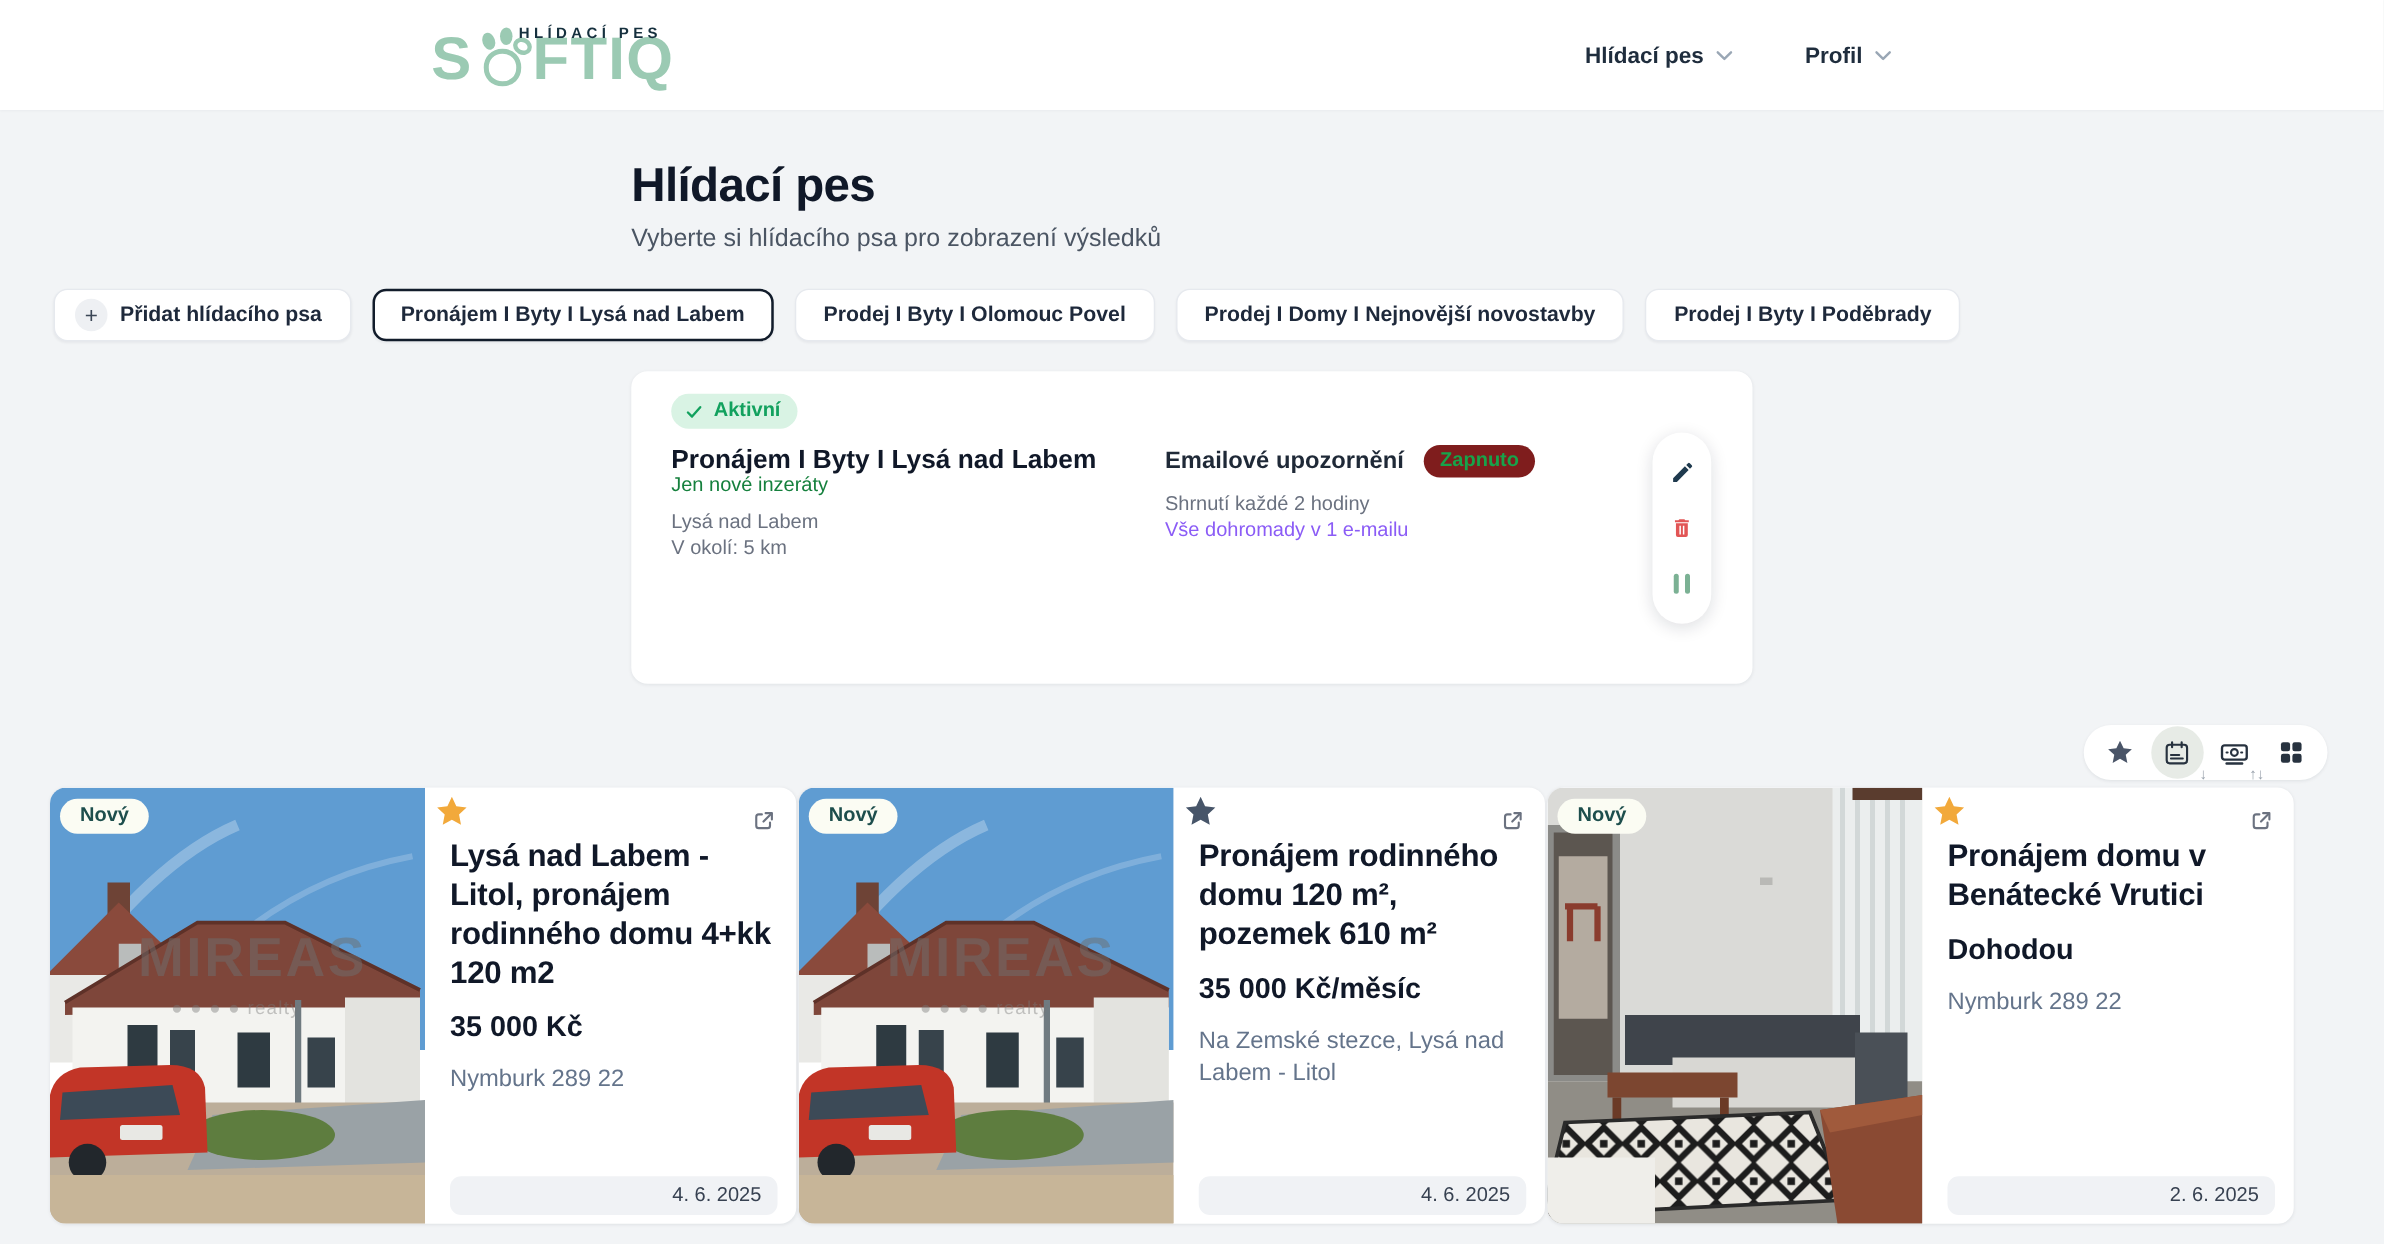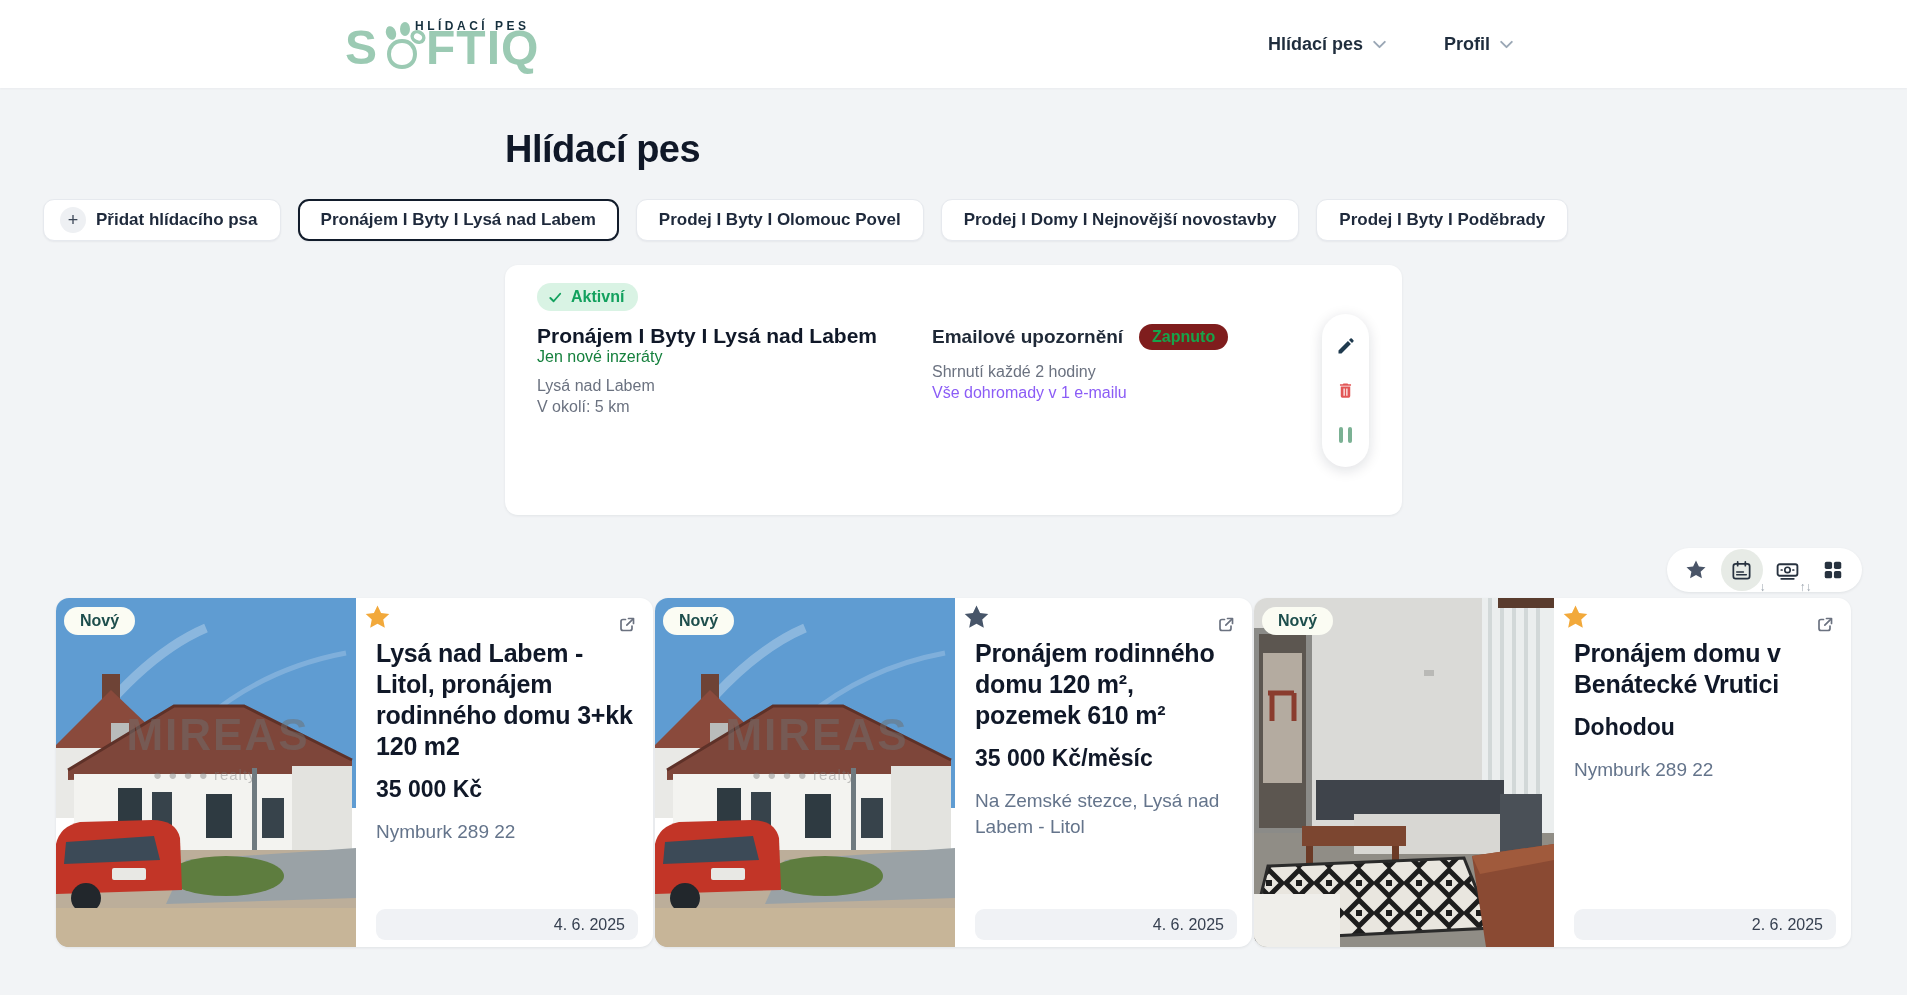--- a/index.html
+++ b/index.html
@@ -89,21 +89,21 @@
   .toolbar {
     width:195px; height:44px; background:#ffffff; border-radius:22px;
     box-shadow:0 1px 3px rgba(16,24,40,.08);
     display:flex; align-items:center; justify-content:space-evenly; padding:0 4px;
   }
   .tb-btn { position:relative; width:42px; height:42px; display:flex; align-items:center; justify-content:center; cursor:pointer; border-radius:50%; }
   .tb-btn.active { background:#e7ebe6; }
   .tb-arrow { position:absolute; font-size:12px; color:#9aa3ad; bottom:-3px; right:-3px; }
 
   
-  .cards { display:flex; gap:2px; padding:0 40px; margin-top:6px;justify-content:center; }
+  .cards { display:flex; gap:2px; padding:0 40px; margin-top:6px; }
   .card {
     width:597px; height:349px; background:#ffffff; border-radius:13px;
     box-shadow:0 1px 3px rgba(16,24,40,.08); display:flex; overflow:hidden; position:relative;
   }
   .card-photo { width:300px; height:349px; position:relative; flex:none; overflow:hidden; }
   .card-photo svg.photo { position:absolute; inset:0; }
   .badge-new {
     position:absolute; top:9px; left:8px; background:#fbfcf3; color:#1d4e4c;
     font-size:16px; font-weight:600; padding:5px 16px; border-radius:16px; z-index:3;
   }
@@ -154,20 +154,21 @@
       <span class="nav-label">Profil</span>
       <svg width="17" height="17" viewBox="0 0 16 16">
           <path d="M3 5.5l5 5 5-5" stroke="#9aa7b5" stroke-width="1.8" fill="none" stroke-linecap="round" stroke-linejoin="round"></path>
         </svg>
     </div>
   </nav>
 </header>
 
 <section class="intro">
   <h1 class="page-title">Hlídací pes</h1>
+  <p class="page-subtitle">Vyberte si hlídacího psa pro zobrazení výsledků</p>
 </section>
 
 <div class="filters">
   <button class="chip">
     <span class="chip-plus">+</span>
     <span>Přidat hlídacího psa</span>
   </button>
   <button class="chip active">
     <span>Pronájem I Byty I Lysá nad Labem</span>
   </button>
@@ -297,21 +298,21 @@
     </div>
     <div class="card-body">
       <svg class="card-star" viewBox="0 0 24 24">
           <path d="M12 2l2.95 6.2 6.8.85-5 4.7 1.3 6.75L12 17.2l-6.05 3.3 1.3-6.75-5-4.7 6.8-.85z" fill="#f2a93b"></path>
         </svg>
       <svg class="card-open" viewBox="0 0 20 20">
         <path d="M8.5 4.5H6A2 2 0 0 0 4 6.5v7A2 2 0 0 0 6 15.5h7a2 2 0 0 0 2-2V11" stroke="#6b7280" stroke-width="1.7" fill="none" stroke-linecap="round"></path>
         <path d="M11.5 3.5h5v5" stroke="#6b7280" stroke-width="1.7" fill="none" stroke-linecap="round" stroke-linejoin="round"></path>
         <path d="M16.2 3.8l-6.4 6.4" stroke="#6b7280" stroke-width="1.7" stroke-linecap="round"></path>
       </svg>
-      <h2 class="card-title">Lysá nad Labem - Litol, pronájem rodinného domu 3+kk 120 m2</h2>
+      <h2 class="card-title">Lysá nad Labem - Litol, pronájem rodinného domu 4+kk 120 m2</h2>
       <div class="card-price">35 000 Kč</div>
       <div class="card-address">Nymburk 289 22</div>
       <div class="card-footer">
         <span class="card-date">4. 6. 2025</span>
       </div>
     </div>
   </article>
 
   <article class="card">
     <div class="card-photo">

